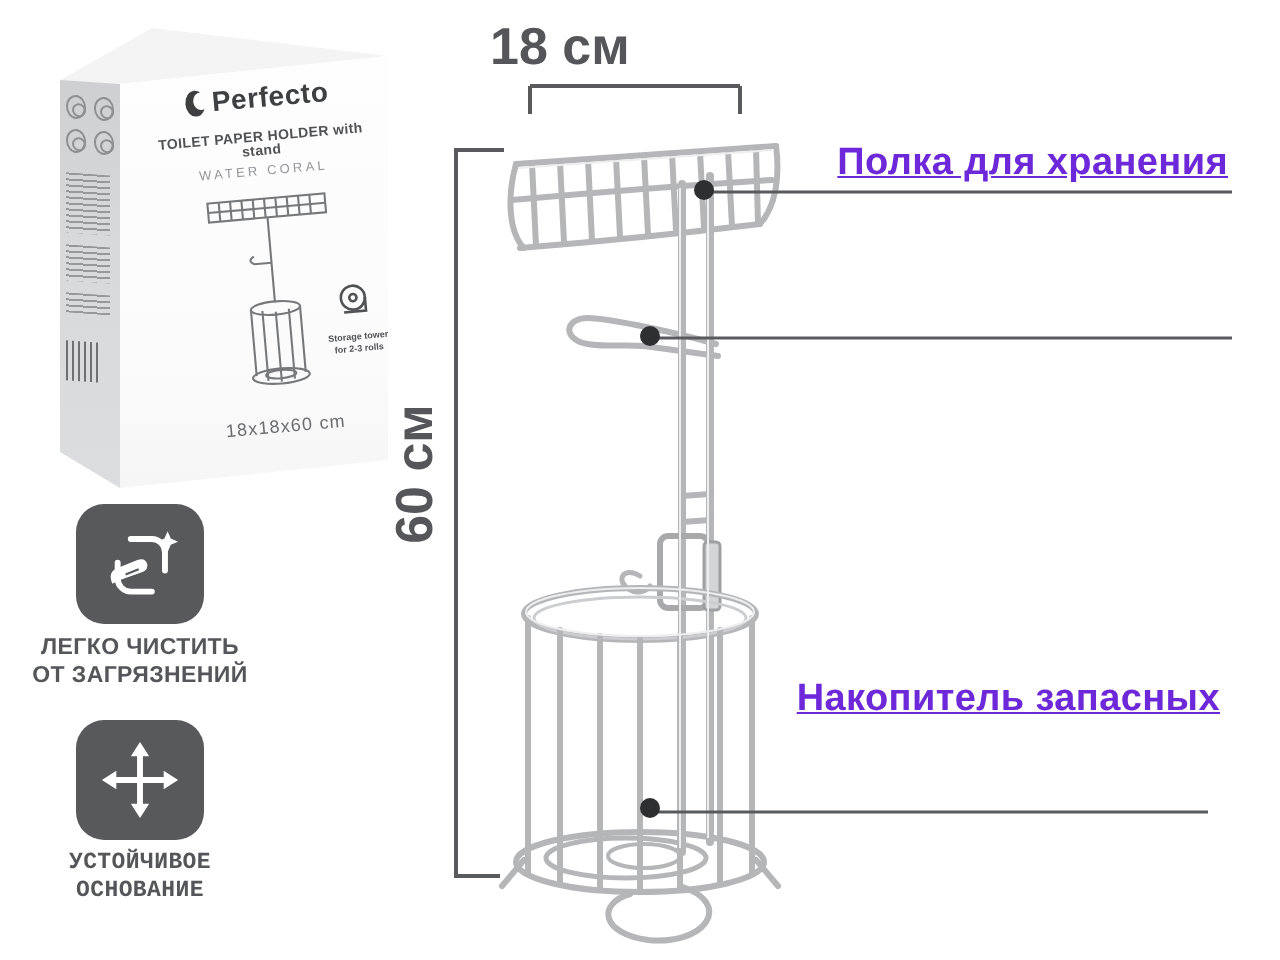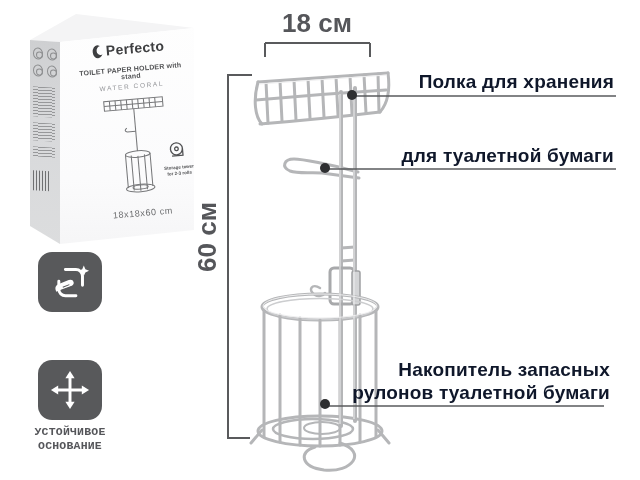--- a/index.html
+++ b/index.html
@@ -50,30 +50,30 @@
     font-size:9px; color:#6b6c6e; letter-spacing:0.6px; }
 
   
   .feature { position:absolute; width:132px; text-align:center; }
   .feature-icon { width:64px; height:60px; margin:0 auto; background:#58595b; border-radius:14px;
     display:flex; align-items:center; justify-content:center; }
   .feature-label { margin-top:5px; font-size:11.5px; font-weight:bold; color:#55565a; line-height:1.25; letter-spacing:0.2px; }
 
   
   .dim { font-size:26px; font-weight:bold; color:#55565a; }
-  .dim-w { left:258px; top:8px; width:118px; text-align:center; }
+  .dim-w { left:245px; top:8px; width:118px; }
   .dim-h { left:167px; top:222px; width:80px; height:30px; text-align:center;
     transform:rotate(-90deg); }
 
   
   .callout { position:absolute; text-align:right; font-size:19px; font-weight:bold;
-    color:#0f172a; line-height:23px; letter-spacing:0.2px; }
+    color:#6d28d9; line-height:23px; letter-spacing:0.2px;text-decoration:underline; }
   .co-shelf { right:26px; top:70px; }
   .co-holder { right:26px; top:121px; }
-  .co-storage { right:30px; top:358px; }
+  .co-storage { right:30px; top:338px; }
 
   svg.scene { position:absolute; left:0; top:0; }
 </style>
 </head>
 <body>
 
 <svg class="scene" width="640" height="480" viewBox="0 0 640 480">
 
   <g stroke="#b5b6b8" stroke-width="3" fill="none" stroke-linecap="round">
 
@@ -203,20 +203,24 @@
         <path d="M28,16 h16 a10,10 0 0 1 10,10 v14"></path>
         <path d="M44,56 h-16 a10,10 0 0 1 -10,-10 v-12"></path>
       </g>
       <path d="M14,50 q-4,-9 4,-12 l15,-6 q6,-2 7.5,3 q1,4 -3.5,6 l-14,5 q-7,2.5 -9,4z" fill="#ffffff"></path>
       <g stroke="#58595b" stroke-width="1.6" fill="none">
         <path d="M24,43 l10,-4 M28,46 l10,-4"></path>
       </g>
       <path d="M56,10 l2.4,5.6 L64,18 l-5.6,2.4 L56,26 l-2.4,-5.6 L48,18 l5.6,-2.4 z" fill="#ffffff"></path>
     </svg>
   </div>
+  <div class="feature-label">
+    <span>ЛЕГКО ЧИСТИТЬ</span><br>
+    <span>ОТ ЗАГРЯЗНЕНИЙ</span>
+  </div>
 </div>
 
 <div class="feature" style="left:4px; top:360px;font-family:Liberation Mono, monospace;">
   <div class="feature-icon">
     <svg width="48" height="46" viewBox="0 0 70 70">
       <g stroke="#ffffff" stroke-width="4.5" stroke-linecap="round">
         <line x1="35" y1="16" x2="35" y2="54"></line>
         <line x1="16" y1="35" x2="54" y2="35"></line>
       </g>
       <g fill="#ffffff">
@@ -234,18 +238,16 @@
 </div>
 
 <div class="abs dim dim-w">18 см</div>
 <div class="abs dim dim-h">60 см</div>
 
 <div class="callout co-shelf">
   <span>Полка для хранения</span>
 </div>
 <div class="callout co-holder">
   <br>
-  <span>для туалетной бумаги</span>
 </div>
 <div class="callout co-storage">
   <span>Накопитель запасных</span><br>
-  <span>рулонов туалетной бумаги</span>
 </div>
 
 </body></html>

